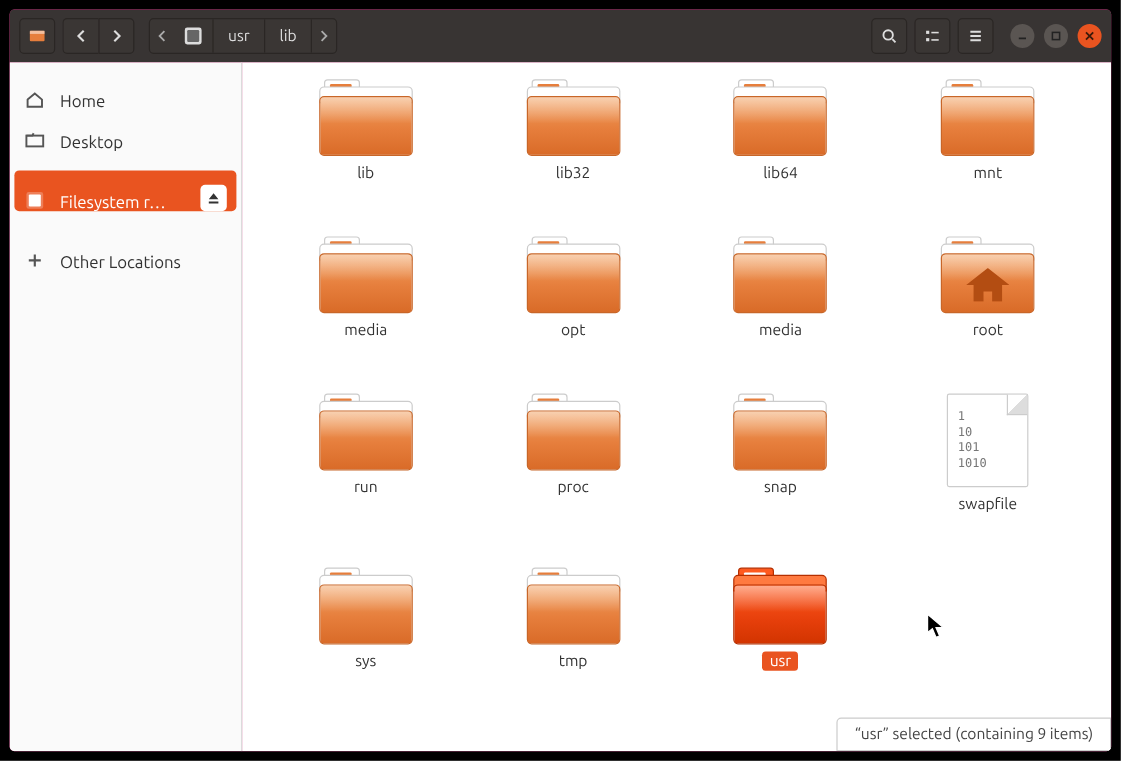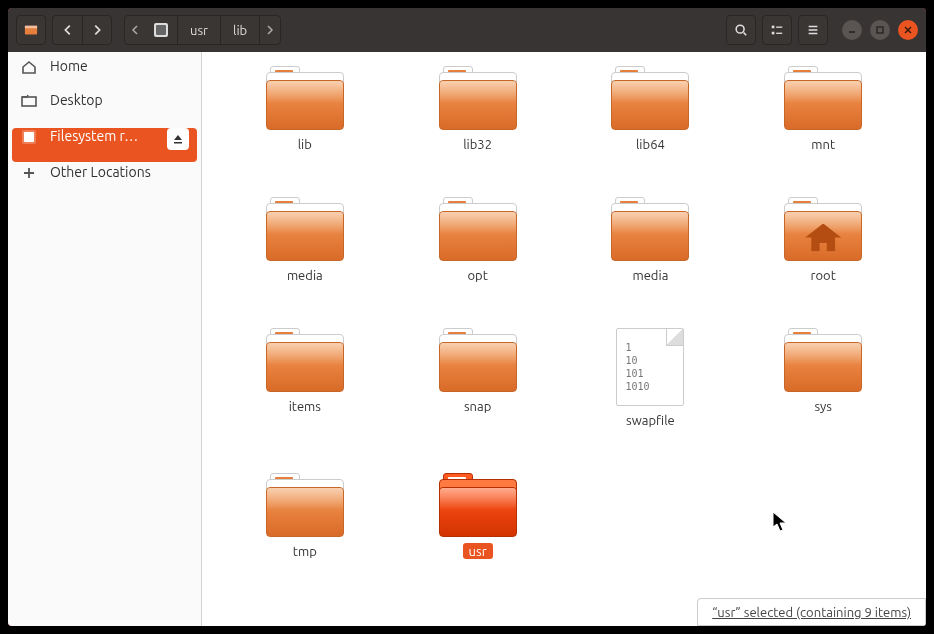--- a/index.html
+++ b/index.html
@@ -17,23 +17,23 @@
 .path-seg:last-child { border-right: none; }
 .path-chevron { padding: 0 6px; color: #999; display:flex; align-items:center; }
 .spacer { flex: 1; }
 .win-controls { display: flex; gap: 8px; margin-left: 8px; }
 .win-btn { width: 20px; height: 20px; border-radius: 50%; display: flex; align-items: center; justify-content: center; cursor: pointer; }
 .win-min, .win-max { background: #5a5552; }
 .win-close { background: #e95420; }
 .win-btn svg { width:10px;height:10px; }
 .body { flex: 1; display: flex; min-height: 0; }
 .sidebar { width: 194px; background: #fafafa; border-right: 1px solid #d4d4d4; padding-top: 6px; }
-.side-item { display: flex; align-items: flex-start; height: 34px; padding: 0 12px; gap: 12px; color: #333; cursor: pointer; }
+.side-item { display: flex; align-items: flex-end; height: 34px; padding: 0 12px; gap: 12px; color: #333; cursor: pointer; }
 .side-item .ic { width: 18px; height: 18px; display: flex; align-items:center; justify-content:center; color:#555; }
-.side-item.selected { background: #e95420; color: #fff; border-radius: 4px; margin: 2px 4px; padding: 0 8px; position: relative; }
+.side-item.selected { background: #e95420; color: #fff; border-radius: 4px; margin: 16px 4px; padding: 0 8px; position: relative; }
 .side-item.selected .ic { color: #fff; }
 .side-item .eject { margin-left: auto; width: 22px; height: 22px; background: #fff; border-radius: 4px; display:flex; align-items:center; justify-content:center; color:#333; }
 .side-item.selected .lbl { white-space: nowrap; overflow: hidden; text-overflow: ellipsis; max-width: 100px; }
 .main { flex: 1; position: relative; overflow: hidden; background: #fff; }
 .grid { display: grid; grid-template-columns: repeat(4, 160px); justify-content: space-evenly; padding: 14px 10px 40px; row-gap: 18px; overflow-y: auto; height: 100%; }
 .item { display: flex; flex-direction: column; align-items: center; gap: 6px; cursor: pointer; }
 .item .lbl { font-size: 13px; color: #333; padding: 1px 6px; border-radius: 3px; }
 .item.selected .lbl { background: #e95420; color: #fff; }
 .folder { width: 78px; height: 64px; position: relative; }
 .folder .tab { position: absolute; top: 0; left: 4px; width: 30px; height: 10px; background: #fff; border: 1px solid #ccc; border-radius: 3px 3px 0 0; }
@@ -42,21 +42,21 @@
 .folder .front { position: absolute; top: 14px; left: 0; right: 0; bottom: 0; background: linear-gradient(180deg,#f2a161 0%,#e67e3c 55%,#d96b28 100%); border-radius: 4px; border: 1px solid #c86628; overflow:hidden; }
 .folder .front::before { content:""; position:absolute; top:0; left:0; right:0; height:45%; background: linear-gradient(180deg, rgba(255,255,255,.5), rgba(255,255,255,0)); }
 .folder.home .front::after { content:""; position:absolute; left:50%; top:50%; transform:translate(-50%,-45%); width:36px; height:28px; background:#b34d12; clip-path: polygon(50% 0, 100% 50%, 83% 50%, 83% 100%, 60% 100%, 60% 70%, 40% 70%, 40% 100%, 17% 100%, 17% 50%, 0 50%); }
 .folder.selected .front { background: linear-gradient(180deg,#ff5a1f 0%,#e63f0b 60%,#d23400 100%); border-color:#b52f00; }
 .folder.selected .tab { background:#ff5a1f; border-color:#b52f00; }
 .folder.selected .tab::after { background:#fff; }
 .folder.selected .back { background:#ff7a40; border-color:#b52f00; }
 .file-icon { width: 68px; height: 78px; background:#fff; border:1px solid #ccc; position:relative; border-radius:2px; }
 .file-icon::before { content:""; position:absolute; top:0; right:0; width:16px; height:16px; background:linear-gradient(135deg,#fff 49%, #ddd 50%); border-left:1px solid #ccc; border-bottom:1px solid #ccc; }
 .file-lines { position:absolute; top:12px; left:8px; font-size:10px; line-height:13px; color:#777; font-family: monospace; white-space: pre; }
-.statusbar { position: absolute; bottom: 0; right: 0; background: #fff; border: 1px solid #ccc; border-radius: 4px 0 0 0; padding: 6px 14px; font-size: 13px; color: #444; text-decoration: underline; }
+.statusbar { position: absolute; bottom: 0; right: 0; background: #fff; border: 1px solid #ccc; border-radius: 4px 0 0 0; padding: 6px 14px; font-size: 13px; color: #444; }
 .cursor { position:absolute; width:16px; height:22px; pointer-events:none; z-index: 50; }
 </style>
 </head>
 <body>
 
 <div class="window">
   <div class="titlebar">
     <div class="tb-btn">
       <svg viewBox="0 0 16 16">
           <rect x="1" y="3" width="14" height="10" rx="1" fill="#e67e3c"></rect>
@@ -242,21 +242,29 @@
               <div class="front"></div>
             </div>
             <span class="lbl">root</span>
           </div>
           <div class="item">
             <div class="folder">
               <div class="tab"></div>
               <div class="back"></div>
               <div class="front"></div>
             </div>
-            <span class="lbl">items</span>
+            <span class="lbl">run</span>
+          </div>
+          <div class="item">
+            <div class="folder">
+              <div class="tab"></div>
+              <div class="back"></div>
+              <div class="front"></div>
+            </div>
+            <span class="lbl">proc</span>
           </div>
           <div class="item">
             <div class="folder">
               <div class="tab"></div>
               <div class="back"></div>
               <div class="front"></div>
             </div>
             <span class="lbl">snap</span>
           </div>
           <div class="item">

